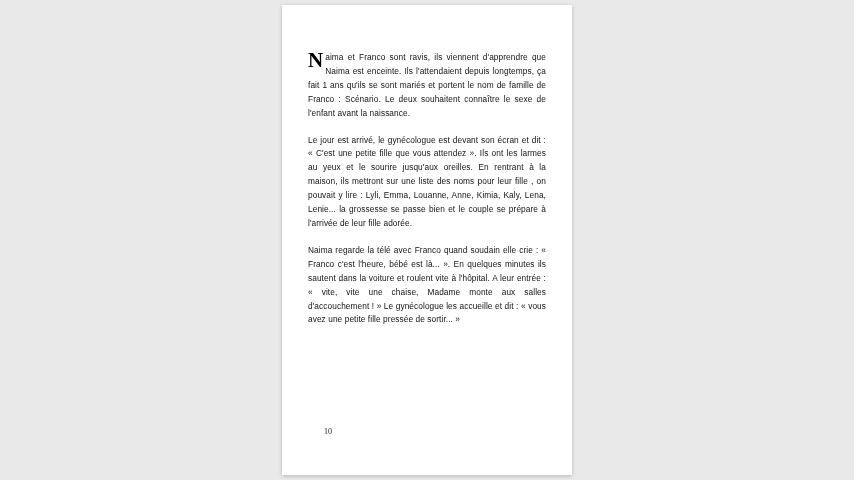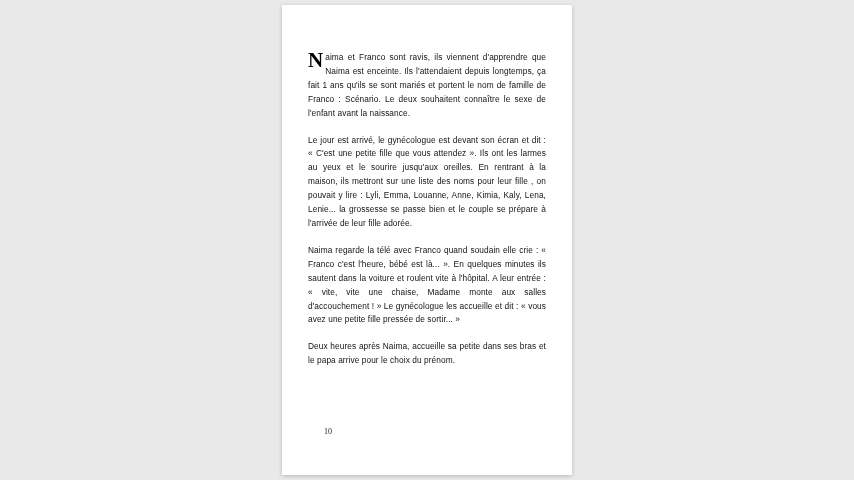--- a/index.html
+++ b/index.html
@@ -78,18 +78,17 @@
 <div class="viewer">
   <div class="page">
     <div class="page-inner">
 
       <p class="para dropcap-para"><span class="dropcap">N</span><span>aima et Franco sont ravis, ils viennent d'apprendre que Naima est enceinte. Ils l'attendaient depuis longtemps, ça fait 1 ans qu'ils se sont mariés et portent le nom de famille de Franco : Scénario. Le deux souhaitent connaître le sexe de l'enfant avant la naissance.</span></p>
 
       <p class="para">Le jour est arrivé, le gynécologue est devant son écran et dit : « C'est une petite fille que vous attendez ». Ils ont les larmes au yeux et le sourire jusqu'aux oreilles. En rentrant à la maison, ils mettront sur une liste des noms pour leur fille , on pouvait y lire : Lyli, Emma, Louanne, Anne, Kimia, Kaly, Lena, Lenie... la grossesse se passe bien et le couple se prépare à l'arrivée de leur fille adorée.</p>
 
       <p class="para">Naima regarde la télé avec Franco quand soudain elle crie : « Franco c'est l'heure, bébé est là... ». En quelques minutes ils sautent dans la voiture et roulent vite à l'hôpital. A leur entrée : « vite, vite une chaise, Madame monte aux salles d'accouchement ! » Le gynécologue les accueille et dit : « vous avez une petite fille pressée de sortir... »</p>
 
-      <p class="para">Deux heures après Naima, accueille sa petite dans ses bras et le papa arrive pour le choix du prénom.</p>
 
     </div>
     <div class="page-number">10</div>
   </div>
 </div>
 
 </body></html>

